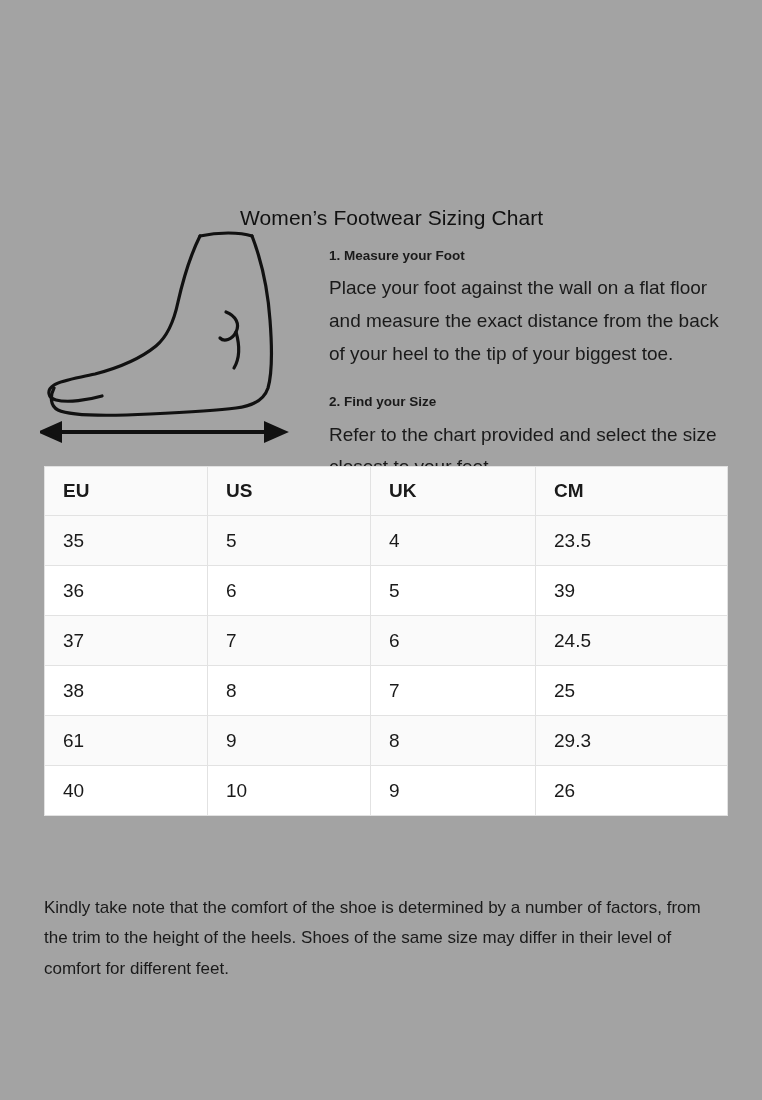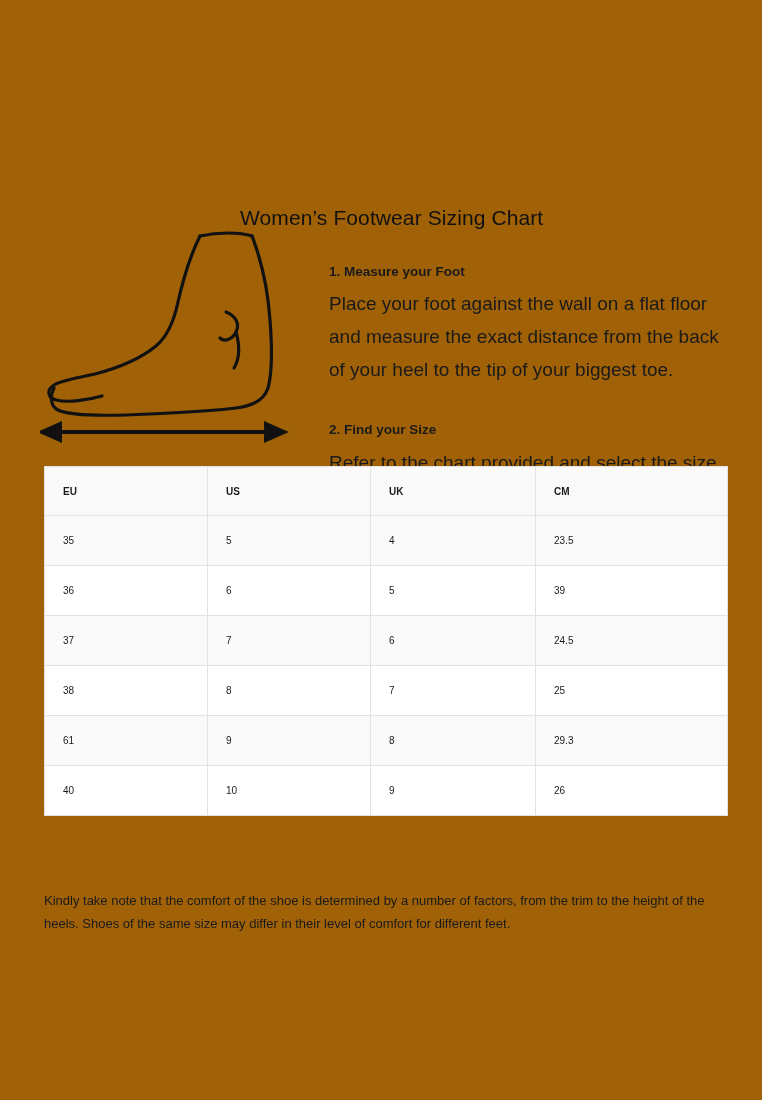--- a/index.html
+++ b/index.html
@@ -13,74 +13,74 @@
     font-family: "Liberation Sans", sans-serif;
     color: #1a1a1a;
     position: relative;
     overflow: hidden;
   }
   .page {
     position: absolute;
     left: 0; top: 0;
     width: 762px;
     height: 1100px;
-    background: #a16207;
+    background: #a3a3a3;
   }
   .title {
     position: absolute;
     left: 240px;
     top: 192px;
     font-size: 21px;
     font-weight: 400;
     color: #111;
     letter-spacing: 0.1px;
   }
   .foot-illustration {
     position: absolute;
     left: 40px;
     top: 228px;
     width: 250px;
     height: 220px;
   }
   .instructions {
     position: absolute;
     left: 329px;
-    top: 262px;
+    top: 246px;
     width: 410px;
   }
   .step-heading {
     font-size: 13.5px;
     font-weight: 700;
     color: #1a1a1a;
     margin: 0 0 6px 0;
     line-height: 1.5;
   }
   .step-body {
     font-size: 19px;
     font-weight: 400;
     color: #1a1a1a;
     margin: 0;
     line-height: 1.72;
   }
   .step-block-2 {
-    margin-top: 34px;
+    margin-top: 22px;
   }
   table.size-table {
     position: absolute;
     left: 44px;
     top: 466px;
     width: 683px;
     border-collapse: collapse;
     table-layout: fixed;
   }
   table.size-table th,
   table.size-table td {
     border: 1px solid #e2e2e2;
     text-align: left;
-    font-size: 10px;
+    font-size: 19px;
     font-weight: 400;
     color: #1a1a1a;
     padding: 0 0 0 18px;
     height: 49px;
     vertical-align: middle;
   }
   table.size-table th {
     font-weight: 700;
     height: 48px;
     background: #fafafa;
@@ -93,21 +93,21 @@
   }
   table.size-table col.c1 { width: 163px; }
   table.size-table col.c2 { width: 163px; }
   table.size-table col.c3 { width: 165px; }
   table.size-table col.c4 { width: 192px; }
   .footnote {
     position: absolute;
     left: 44px;
     top: 876px;
     width: 684px;
-    font-size: 13px;
+    font-size: 17px;
     line-height: 1.78;
     color: #1a1a1a;
   }
 </style>
 </head>
 <body>
 
 <div class="page">
 
   <h1 class="title">Women’s Footwear Sizing Chart</h1>

